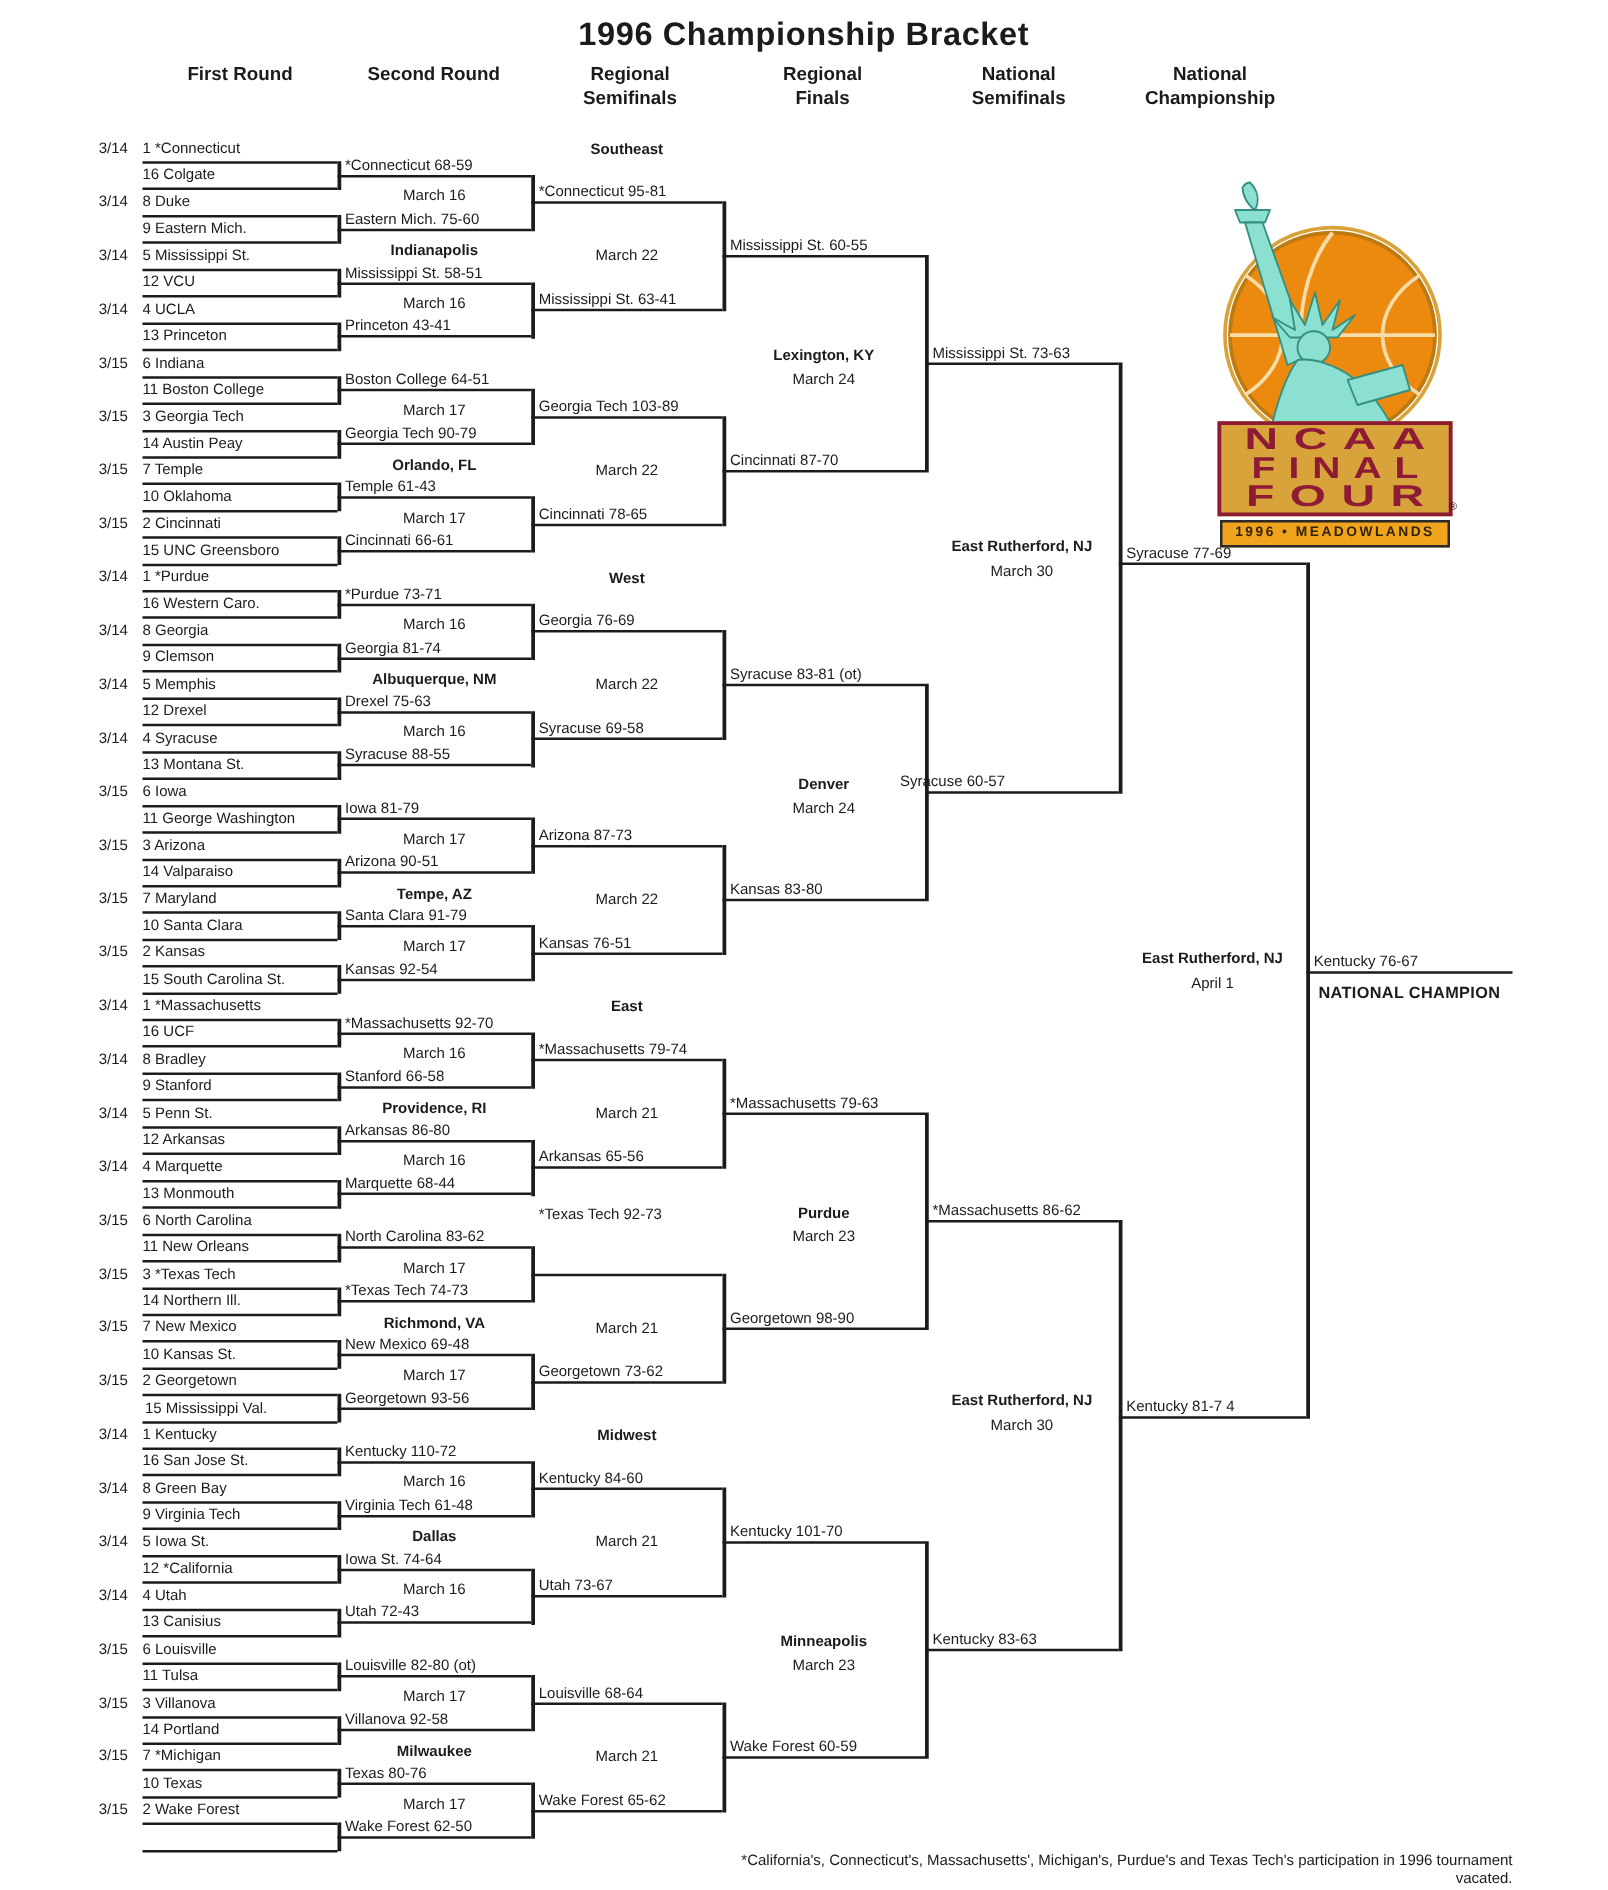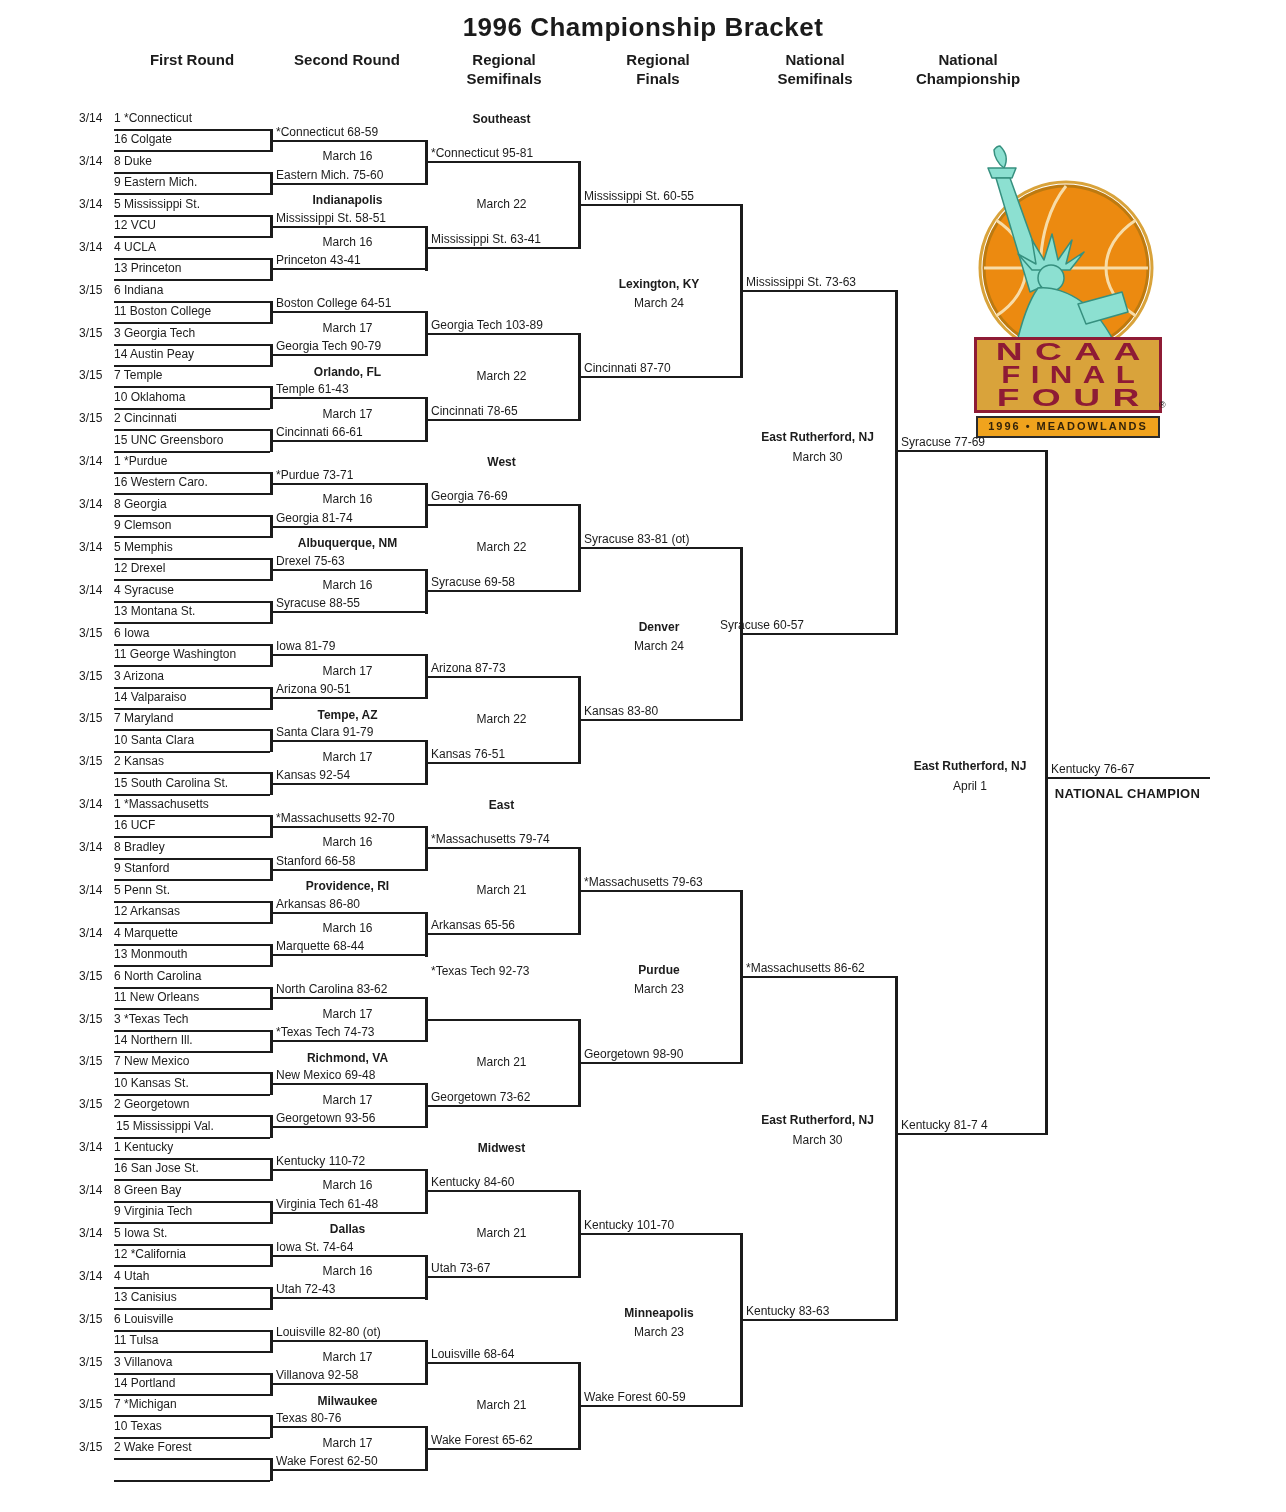--- a/index.html
+++ b/index.html
@@ -83,20 +83,21 @@
     </svg>
     <div id="plate">
       <div class="pr p1">NCAA</div>
       <div class="pr p2">FINAL</div>
       <div class="pr p3">FOUR</div>
     </div>
     <div id="rmark">®</div>
     <div id="banner">1996 • MEADOWLANDS</div>
   </div>
 
+  <div id="footnote">*California's, Connecticut's, Massachusetts', Michigan's, Purdue's and Texas Tech's participation in 1996 tournament vacated.</div>
 <div class="t" style="left: 79px; top: 112px;">3/14</div>
     <div class="t" style="left: 114px; top: 112px;">1 *Connecticut</div>
     <div class="t" style="left: 114px; top: 133px;">16 Colgate</div>
     <div class="t" style="left: 79px; top: 155px;">3/14</div>
     <div class="t" style="left: 114px; top: 155px;">8 Duke</div>
     <div class="t" style="left: 114px; top: 176px;">9 Eastern Mich.</div>
     <div class="t" style="left: 79px; top: 198px;">3/14</div>
     <div class="t" style="left: 114px; top: 198px;">5 Mississippi St.</div>
     <div class="t" style="left: 114px; top: 219px;">12 VCU</div>
     <div class="t" style="left: 79px; top: 241px;">3/14</div>

